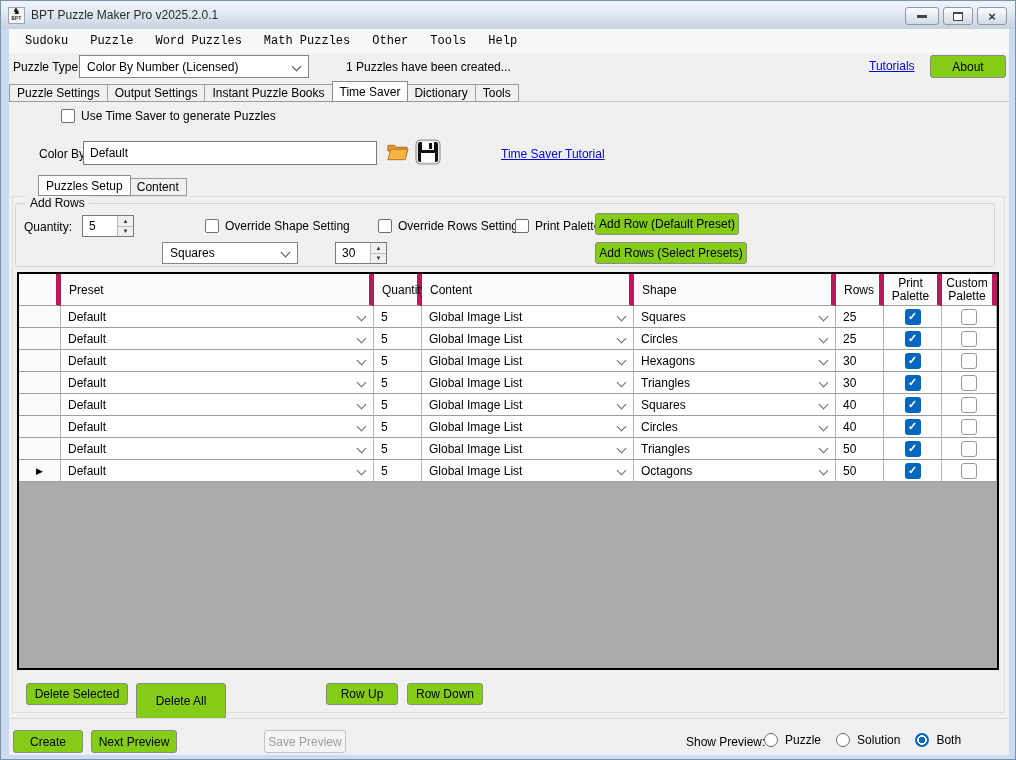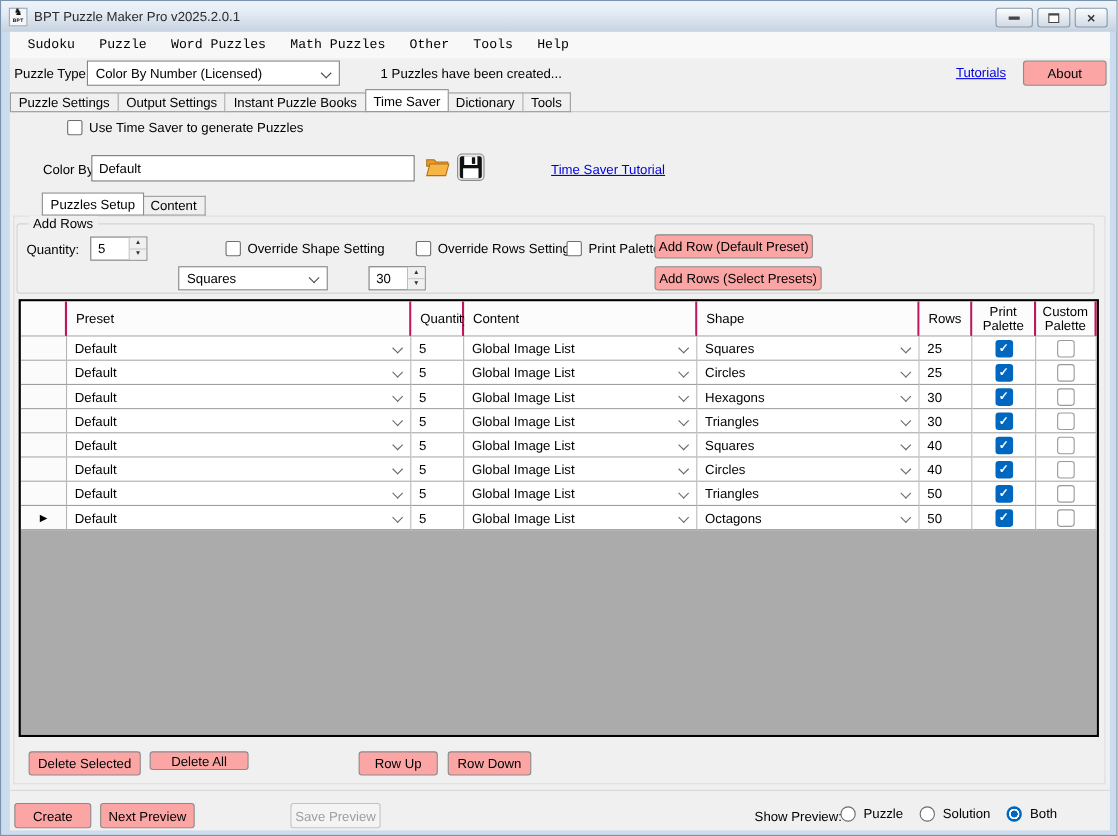--- a/index.html
+++ b/index.html
@@ -34,21 +34,21 @@
   .menu-item { padding: 0 11px; line-height: 24px; font-family: Liberation Mono, monospace; }
 
   
   .lbl { position: absolute; white-space: nowrap; }
   .combo { background: #fff; border: 1px solid #848484; display: flex; align-items: center;
            padding: 0 20px 0 7px; position: absolute; }
   .chev { width: 7px; height: 7px; border-right: 1.4px solid #4a4a4a; border-bottom: 1.4px solid #4a4a4a;
           transform: rotate(45deg); margin-top: -4px; }
   .combo .chev { position: absolute; right: 8px; top: 50%; }
   .link { color: #0000e0; text-decoration: underline; position: absolute; white-space: nowrap; }
-  .btn { background: #fca5a5; border: 1px solid #8a8a8a; border-radius: 3px;
+  .btn { background: #84cc16; border: 1px solid #8a8a8a; border-radius: 3px;
          display: flex; align-items: center; justify-content: center; position: absolute; white-space: nowrap; }
 
   
   .tabs { position: absolute; left: 0; top: 54px; display: flex; align-items: flex-end; height: 19px; z-index: 2; }
   .tab { height: 18px; line-height: 17px; padding: 0 7px; background: #f0f0f0;
          border: 1px solid #9b9b9b; border-left: none; white-space: nowrap; }
   .tab:first-child { border-left: 1px solid #9b9b9b; }
   .tab.active { background: #fff; height: 21px; line-height: 20px; border: 1px solid #8c8c8c; margin: 0 -1px; z-index: 3; }
 
   .tabpage { position: absolute; left: 0; top: 72px; width: 1000px; height: 612px;
@@ -80,21 +80,21 @@
   .spin-btns { width: 16px; border-left: 1px solid #bdbdbd; display: flex; flex-direction: column; }
   .spin-btns span { flex: 1; display: flex; align-items: center; justify-content: center;
                     font-size: 6px; color: #333; background: #f0f0f0; }
   .spin-btns span:first-child { border-bottom: 1px solid #bdbdbd; }
 
   
   .grid { position: absolute; left: 8px; top: 170px; width: 982px; height: 398px;
           border: 2px solid #000; background: #ababab; display: grid;
           grid-template-columns: 42px 313px 48px 212px 202px 48px 58px 1fr;
           grid-template-rows: 32px repeat(8, 22px) 1fr; }
-  .gh { background: #fcfcfc; border-right: 2px solid #be185d; border-bottom: 1px solid #9e9e9e;
+  .gh { background: #fcfcfc; border-right: 5px solid #be185d; border-bottom: 1px solid #9e9e9e;
         display: flex; align-items: center; padding-left: 8px; }
   .gh.center { justify-content: center; padding-left: 0; text-align: center; line-height: 13px; }
   .gc { background: #fff; border-right: 1px solid #b5b5b5; border-bottom: 1px solid #9e9e9e;
         display: flex; align-items: center; padding-left: 7px; position: relative; overflow: hidden; }
   .gc.sel { background: #fbfbfb; justify-content: center; padding-left: 0; font-size: 9px; color: #000; }
   .gc.sel .cur { display: none; }
   .gc.sel[data-current="true"] .cur { display: block; }
   .gc.combo-cell .chev { position: absolute; right: 8px; top: 50%; border-color: #6a6a6a; }
   .gc.chk { justify-content: center; padding-left: 0; }
   .gcheck { width: 16px; height: 16px; border-radius: 3px; display: flex; align-items: center; justify-content: center; }
@@ -416,21 +416,21 @@
             <span class="gcheck" data-checked="true"></span>
           </div>
         <div class="gc chk">
             <span class="gcheck" data-checked="false"></span>
           </div>
 
         <div class="gfiller"></div>
       </div>
 
       <div class="btn" style="left:17px; top:581px; width:102px; height:22px;">Delete Selected</div>
-      <div class="btn" style="left:127px; top:581px; width:90px; height:17px;">Delete All</div>
+      <div class="btn" style="left:127px; top:581px; width:90px; height:36px;">Delete All</div>
       <div class="btn" style="left:317px; top:581px; width:72px; height:22px;">Row Up</div>
       <div class="btn" style="left:398px; top:581px; width:76px; height:22px;">Row Down</div>
     </div>
 
     <div class="divider"></div>
 
     <div class="btn" style="left:4px; top:701px; width:70px; height:23px;">Create</div>
     <div class="btn" style="left:82px; top:701px; width:86px; height:23px;">Next Preview</div>
     <div class="btn disabled" style="left:255px; top:701px; width:82px; height:23px;">Save Preview</div>
 

